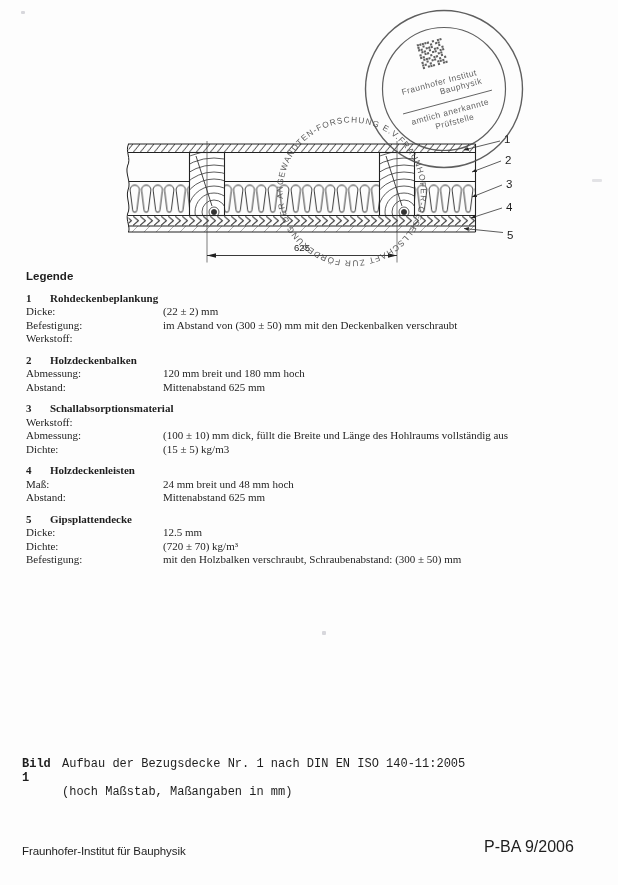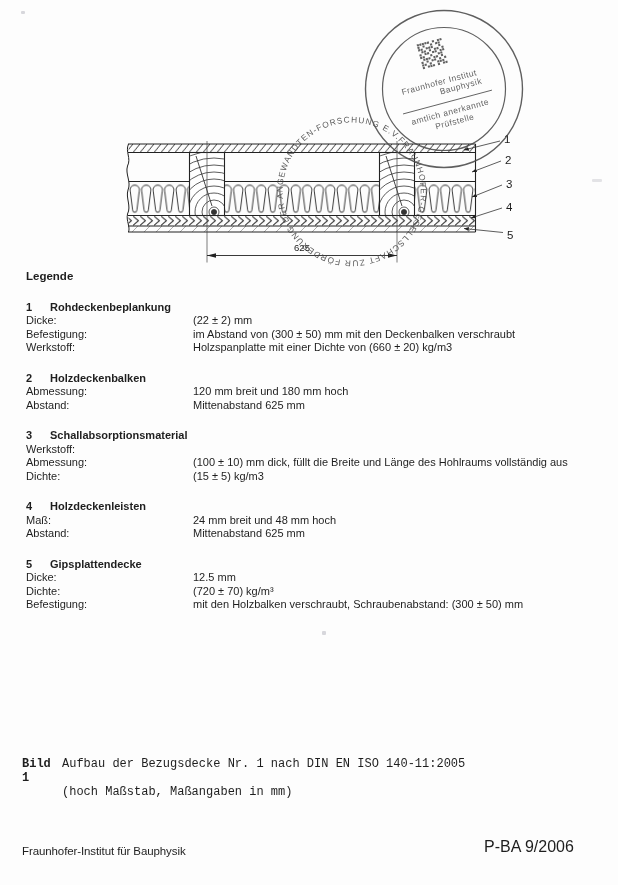--- a/index.html
+++ b/index.html
@@ -7,24 +7,24 @@
     width:618px;height:885px;position:relative;overflow:hidden;
     background:#fdfdfd;color:#1e1e1e;
     font-family:"Liberation Sans", sans-serif;
     -webkit-font-smoothing:antialiased;
   }
   
   #figure-svg{position:absolute;left:0;top:0;}
   
   .legend{position:absolute;left:26px;top:270px;width:566px;font-size:11px;line-height:13.5px;}
   .legend-title{font-weight:bold;font-size:11.5px;margin-bottom:7px;}
-  .sec{margin-top:17px;}
+  .sec{margin-top:8px;font-family:Liberation Serif, serif;}
   .sec-head{font-weight:bold;}
   .sec-num{display:inline-block;width:24px;}
-  .row{display:flex;gap:30px;}
+  .row{display:flex;}
   .lab{width:137px;flex:none;}
   .val{flex:1;}
   
   .caption{position:absolute;left:22px;top:757px;font-size:12px;line-height:14px;}
   .caption .cap-row{display:flex;font-family:Liberation Mono, monospace;}
   .cap-label{font-weight:bold;width:40px;flex:none;}
   .cap-body{flex:1;}
   
   .footer-left{position:absolute;left:22px;top:845px;font-size:11.5px;letter-spacing:-0.1px;}
   .footer-right{position:absolute;left:484px;top:838px;font-size:16px;}
@@ -237,21 +237,20 @@
     <div class="row">
         <span class="lab">Dicke:</span>
         <span class="val">(22 ± 2) mm</span>
       </div>
     <div class="row">
         <span class="lab">Befestigung:</span>
         <span class="val">im Abstand von (300 ± 50) mm mit den Deckenbalken verschraubt</span>
       </div>
     <div class="row">
         <span class="lab">Werkstoff:</span>
-        <span class="val">Holzspanplatte mit einer Dichte von (660 ± 20) kg/m3</span>
       </div>
   </div>
 
   <div class="sec">
     <div class="sec-head"><span class="sec-num">2</span><span class="sec-title">Holzdeckenbalken</span></div>
     <div class="row">
         <span class="lab">Abmessung:</span>
         <span class="val">120 mm breit und 180 mm hoch</span>
       </div>
     <div class="row">

